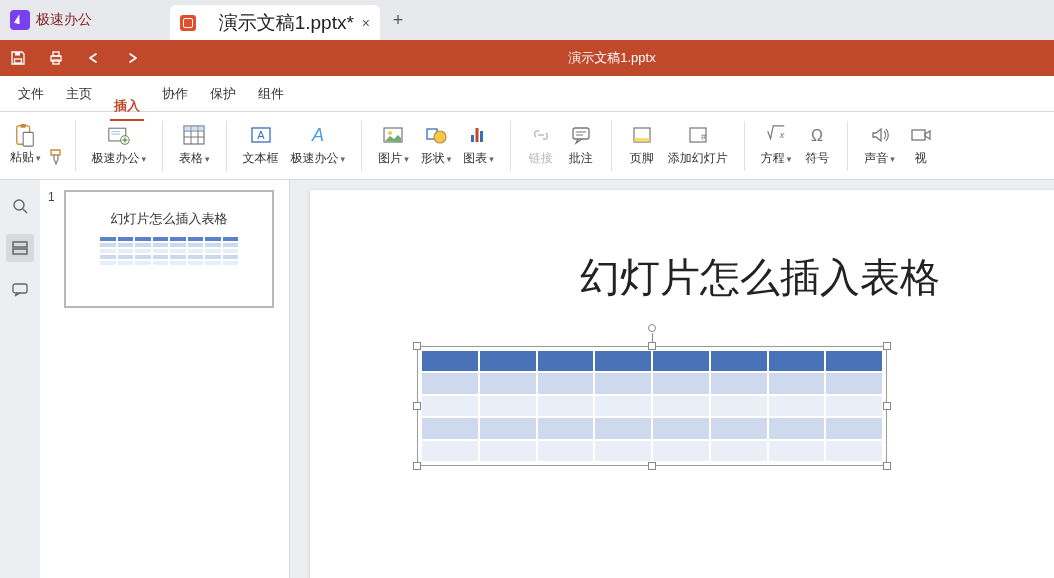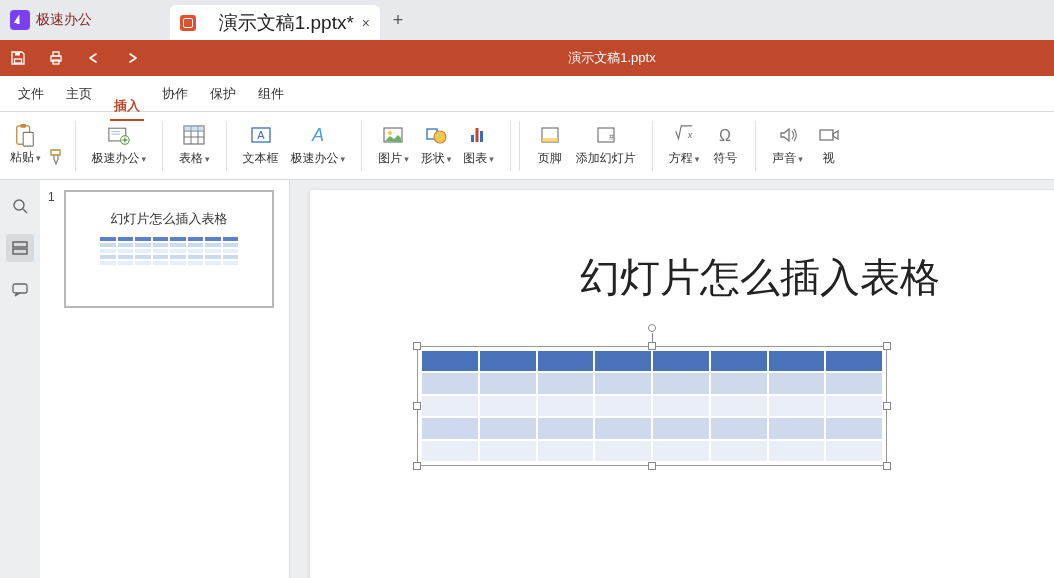--- a/index.html
+++ b/index.html
@@ -258,20 +258,41 @@
           </svg>
       </span>
       <span class="rlbl">
           <span>图表</span>
           <span class="caret">▾</span>
         </span>
     </div>
   </div>
   <div class="sep"></div>
 
+  <div class="rgrp">
+    <div class="rbtn">
+      <span class="rico">
+        <svg width="22" height="20" viewBox="0 0 22 20">
+            <path d="M6 12a4 4 0 010-6h3M16 8a4 4 0 010 6h-3M8 10h6" fill="none" stroke="#bcbcbc" stroke-width="1.5"></path>
+          </svg>
+      </span>
+      <span class="rlbl disabled">链接</span>
+    </div>
+    <div class="rbtn">
+      <span class="rico">
+        <svg width="22" height="20" viewBox="0 0 22 20">
+            <rect x="3" y="3" width="16" height="11" rx="2" fill="none" stroke="#777" stroke-width="1.3"></rect>
+            <path d="M8 14l-2 4 6-4" fill="none" stroke="#777" stroke-width="1.3"></path>
+            <line x1="6" y1="7" x2="16" y2="7" stroke="#777"></line>
+            <line x1="6" y1="10" x2="13" y2="10" stroke="#777"></line>
+          </svg>
+      </span>
+      <span class="rlbl">批注</span>
+    </div>
+  </div>
   <div class="sep"></div>
 
   <div class="rgrp">
     <div class="rbtn">
       <span class="rico">
         <svg width="22" height="20" viewBox="0 0 22 20">
             <rect x="3" y="3" width="16" height="14" fill="none" stroke="#777" stroke-width="1.2"></rect>
             <rect x="3" y="13" width="16" height="4" fill="#f2c94c" opacity=".7"></rect>
           </svg>
       </span>

